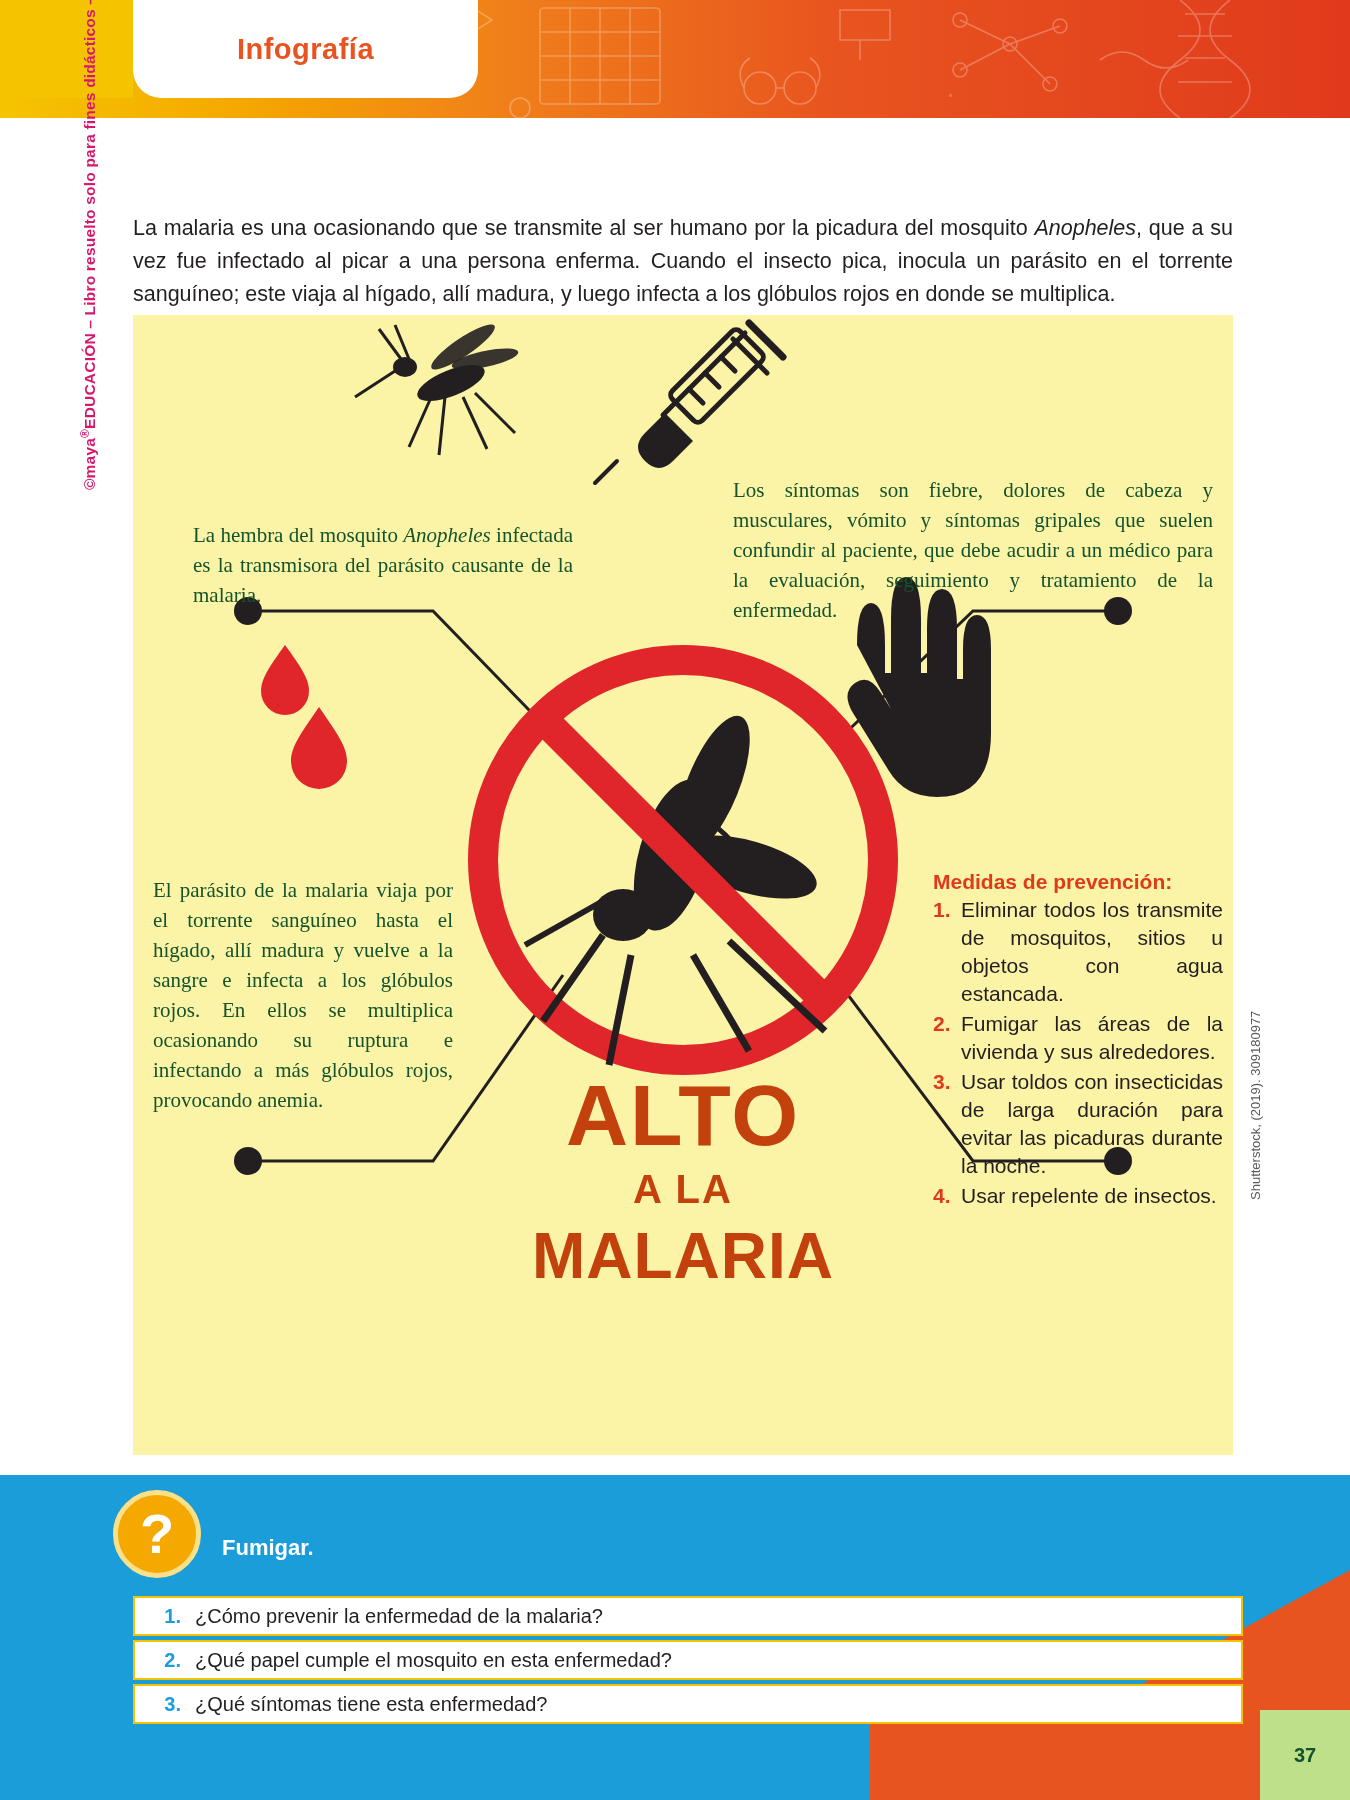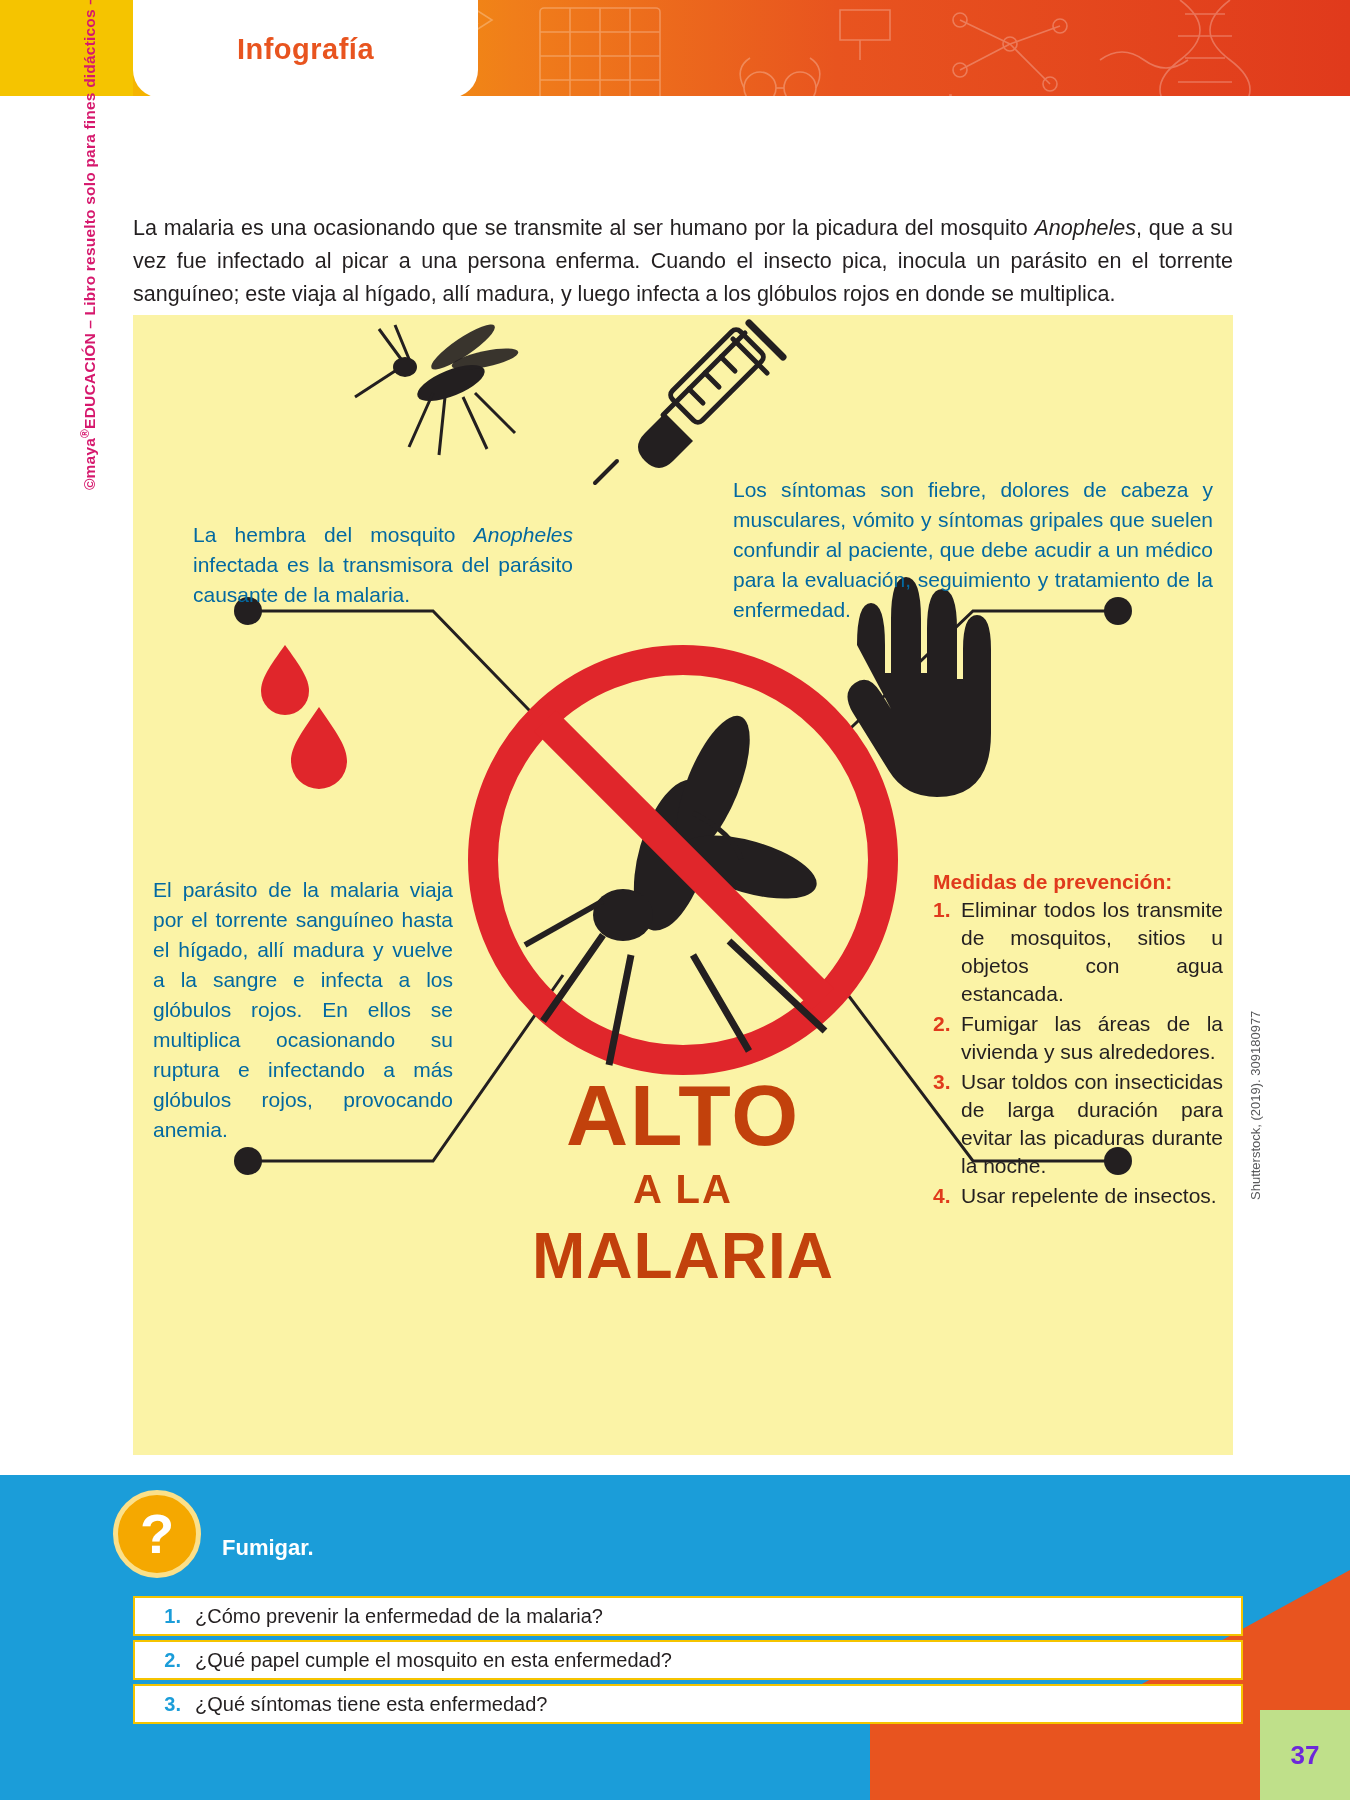--- a/index.html
+++ b/index.html
@@ -5,21 +5,21 @@
   * { box-sizing: border-box; }
   html, body { margin:0; padding:0; }
   body {
     width:1350px; height:1800px; position:relative;
     font-family:"Liberation Sans", sans-serif;
     background:#ffffff; overflow:hidden;
   }
 
   
   .header {
-    position:absolute; left:0; top:0; width:1350px; height:96px;
+    position:absolute; left:0; top:0; width:1350px; height:118px;
     background:linear-gradient(90deg,#f5c400 0%, #f5a800 18%, #f07e1a 38%, #e8541f 62%, #e03a1c 100%);
     overflow:hidden;
     padding-left:44px;
   }
   .header-doodles {
     position:absolute; inset:0; opacity:.35;
   }
   .header-tab {
     position:absolute; left:133px; top:0; width:345px; height:98px;
     background:#ffffff; border-radius:0 0 28px 28px;
@@ -56,21 +56,21 @@
     white-space:nowrap; font-size:13px; color:#58595b;
   }
 
   
   .panel {
     position:absolute; left:133px; top:315px; width:1100px; height:1140px;
     background:#fbf3a6;
   }
   .panel svg.lines { position:absolute; inset:0; }
 
-  .txt { position:absolute; font-size:21px; line-height:30px; color:#0369a1; text-align:justify; }
+  .txt { position:absolute; font-size:21px; line-height:30px; color:#14532d; text-align:justify;font-family:Liberation Serif, serif; }
   .txt i { font-style:italic; }
 
   .t-mosquito { left:60px; top:205px; width:380px; }
   .t-symptoms { left:600px; top:160px; width:480px; }
   .t-parasite { left:20px; top:560px; width:300px; }
 
   .prevent { position:absolute; left:800px; top:555px; width:290px; }
   .prevent-title { color:#e03a1c; font-weight:bold; font-size:21px; margin-bottom:2px; }
   .prevent ol { margin:0; padding:0; list-style:none; }
   .prevent li {
@@ -118,21 +118,21 @@
     display:flex; align-items:center;
   }
   .qbox .qn { color:#1b9dd9; font-weight:bold; font-size:20px; width:46px; text-align:right; }
   .qbox .qt { color:#231f20; font-size:20px; margin-left:14px; }
   .q1 { top:1596px; }
   .q2 { top:1640px; }
   .q3 { top:1684px; }
   .page-num {
     position:absolute; right:0; bottom:0; width:90px; height:90px;
     background:#bfe08a; display:flex; align-items:center; justify-content:center;
-    color:#6d28d9; font-size:26px; font-weight:bold;
+    color:#14532d; font-size:20px; font-weight:bold;
   }
 </style>
 </head>
 <body>
 
 <div class="header">
   <svg class="header-doodles" viewBox="0 0 1350 118" preserveAspectRatio="none">
     <g stroke="#ffffff" stroke-width="1.6" fill="none" opacity="0.75">
       <rect x="540" y="8" width="120" height="96" rx="4"></rect>
       <line x1="540" y1="32" x2="660" y2="32"></line>

